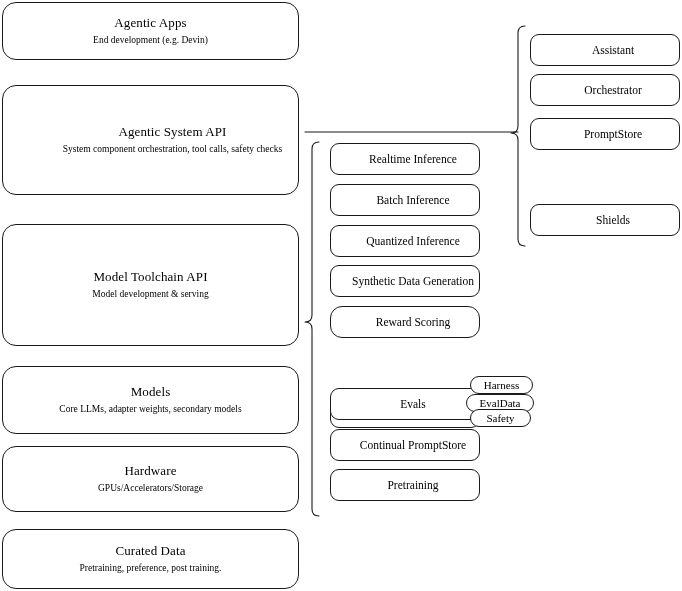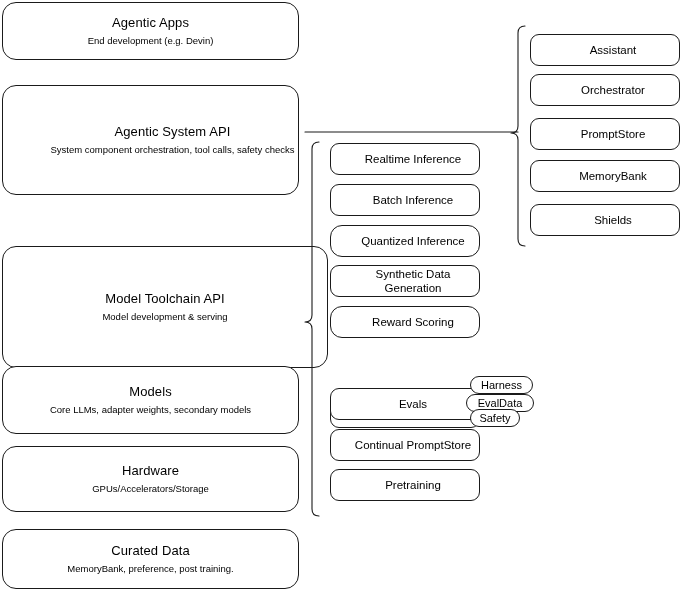--- a/index.html
+++ b/index.html
@@ -13,20 +13,21 @@
     position: relative;
     font-family: "Liberation Sans", sans-serif;
     color: #000000;
     overflow: hidden;
   }
   #canvas {
     position: absolute;
     left: 0; top: 0;
     width: 682px;
     height: 591px;
+    font-family: Liberation Serif, serif;
   }
   .node {
     position: absolute;
     box-sizing: border-box;
     background: #ffffff;
     border: 1px solid #1a1a1a;
     display: flex;
     flex-direction: column;
     align-items: center;
     justify-content: center;
@@ -80,52 +81,52 @@
 
 <div id="canvas">
     <div class="node layer" style="left: 2px; top: 2px; width: 297px; height: 58px;">
       <div class="title">Agentic Apps</div>
       <div class="subtitle">End development (e.g. Devin)</div>
     </div>
     <div class="node layer" style="left: 2px; top: 85px; width: 297px; height: 110px; padding-left: 44px;">
       <div class="title">Agentic System API</div>
       <div class="subtitle">System component orchestration, tool calls, safety checks</div>
     </div>
-    <div class="node layer" style="left: 2px; top: 224px; width: 326px; height: 122px; margin-top: 22px;">
+    <div class="node layer" style="left: 2px; top: 224px; width: 297px; height: 122px;">
       <div class="title">Model Toolchain API</div>
       <div class="subtitle">Model development &amp; serving</div>
     </div>
     <div class="node layer" style="left: 2px; top: 366px; width: 297px; height: 68px;">
       <div class="title">Models</div>
       <div class="subtitle">Core LLMs, adapter weights, secondary models</div>
     </div>
     <div class="node layer" style="left: 2px; top: 446px; width: 297px; height: 66px;">
       <div class="title">Hardware</div>
       <div class="subtitle">GPUs/Accelerators/Storage</div>
     </div>
     <div class="node layer" style="left: 2px; top: 529px; width: 297px; height: 60px;">
       <div class="title">Curated Data</div>
-      <div class="subtitle">MemoryBank, preference, post training.</div>
+      <div class="subtitle">Pretraining, preference, post training.</div>
     </div>
     <svg class="link-svg" width="682" height="591" style="left: 0px; top: 0px;">
       <path d="M 305 132 L 518 132"></path>
     </svg>
     <svg class="brace-svg" width="682" height="591" style="left: 0px; top: 0px;">
       <path d="M 319 142 Q 312 142 312 149 L 312 315 Q 312 322 305 322 Q 312 322 312 329 L 312 509 Q 312 516 319 516"></path>
     </svg>
     <svg class="brace-svg" width="682" height="591" style="left: 0px; top: 0px;">
       <path d="M 525 26 Q 518 26 518 33 L 518 126 Q 518 133 511 133 Q 518 133 518 140 L 518 239 Q 518 246 525 246"></path>
     </svg>
     <div class="node cap" style="left: 330px; top: 143px; width: 150px; height: 32px;">
       <div class="label">Realtime Inference</div>
     </div>
     <div class="node cap" style="left: 330px; top: 184px; width: 150px; height: 32px;">
       <div class="label">Batch Inference</div>
     </div>
-    <div class="node cap" style="left: 330px; top: 225px; width: 150px; height: 32px; border-radius: 12px;">
+    <div class="node cap" style="left: 330px; top: 225px; width: 150px; height: 32px;">
       <div class="label">Quantized Inference</div>
     </div>
     <div class="node cap" style="left: 330px; top: 265px; width: 150px; height: 32px;">
       <div class="label">Synthetic Data Generation</div>
     </div>
     <div class="node cap" style="left: 330px; top: 306px; width: 150px; height: 32px; border-radius: 12px;">
       <div class="label">Reward Scoring</div>
     </div>
     <div class="node cap" style="left: 330px; top: 348px; width: 150px; height: 32px; margin-top: 48px;">
       <div class="label">Post Training</div>
@@ -141,28 +142,25 @@
     </div>
     <div class="node cap" style="left: 530px; top: 34px; width: 150px; height: 32px;">
       <div class="label">Assistant</div>
     </div>
     <div class="node cap" style="left: 530px; top: 74px; width: 150px; height: 32px;">
       <div class="label">Orchestrator</div>
     </div>
     <div class="node cap" style="left: 530px; top: 118px; width: 150px; height: 32px;">
       <div class="label">PromptStore</div>
     </div>
-    <div class="node cap" style="left: 530px; top: 160px; width: 150px; height: 32px;">
-      <div class="label">MemoryBank</div>
-    </div>
     <div class="node cap" style="left: 530px; top: 204px; width: 150px; height: 32px;">
       <div class="label">Shields</div>
     </div>
     <div class="node pill" style="left: 470px; top: 376px; width: 63px;">
       <div class="label">Harness</div>
     </div>
     <div class="node pill" style="left: 466px; top: 394px; width: 68px;">
       <div class="label">EvalData</div>
     </div>
-    <div class="node pill" style="left: 470px; top: 409px; width: 50px; text-align: right;">
+    <div class="node pill" style="left: 470px; top: 409px; width: 61px; text-align: right;">
       <div class="label">Safety</div>
     </div>
   </div>
 
 </body></html>

